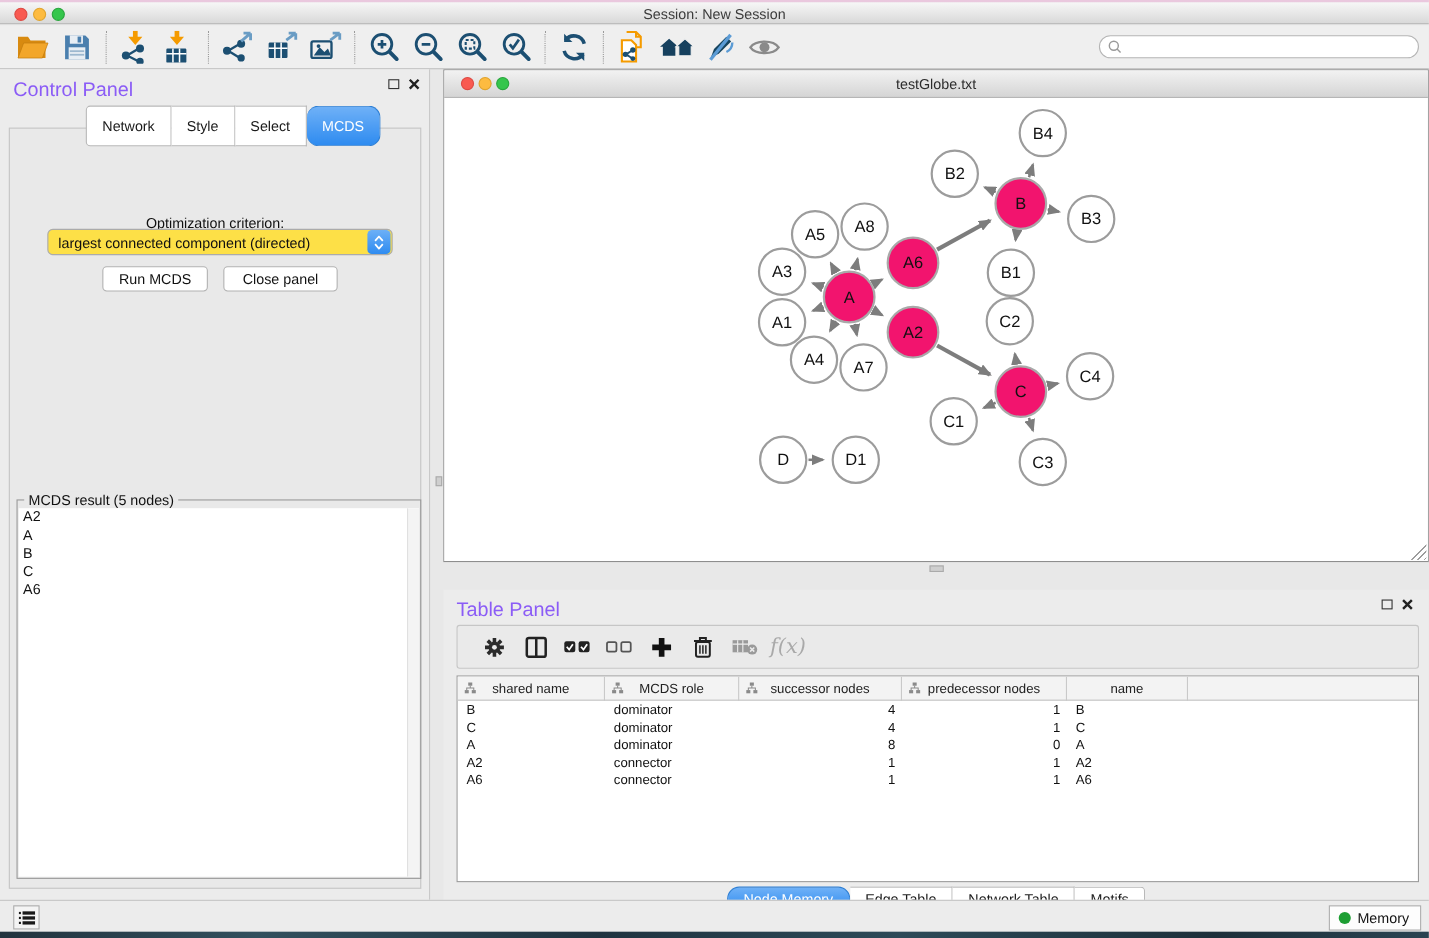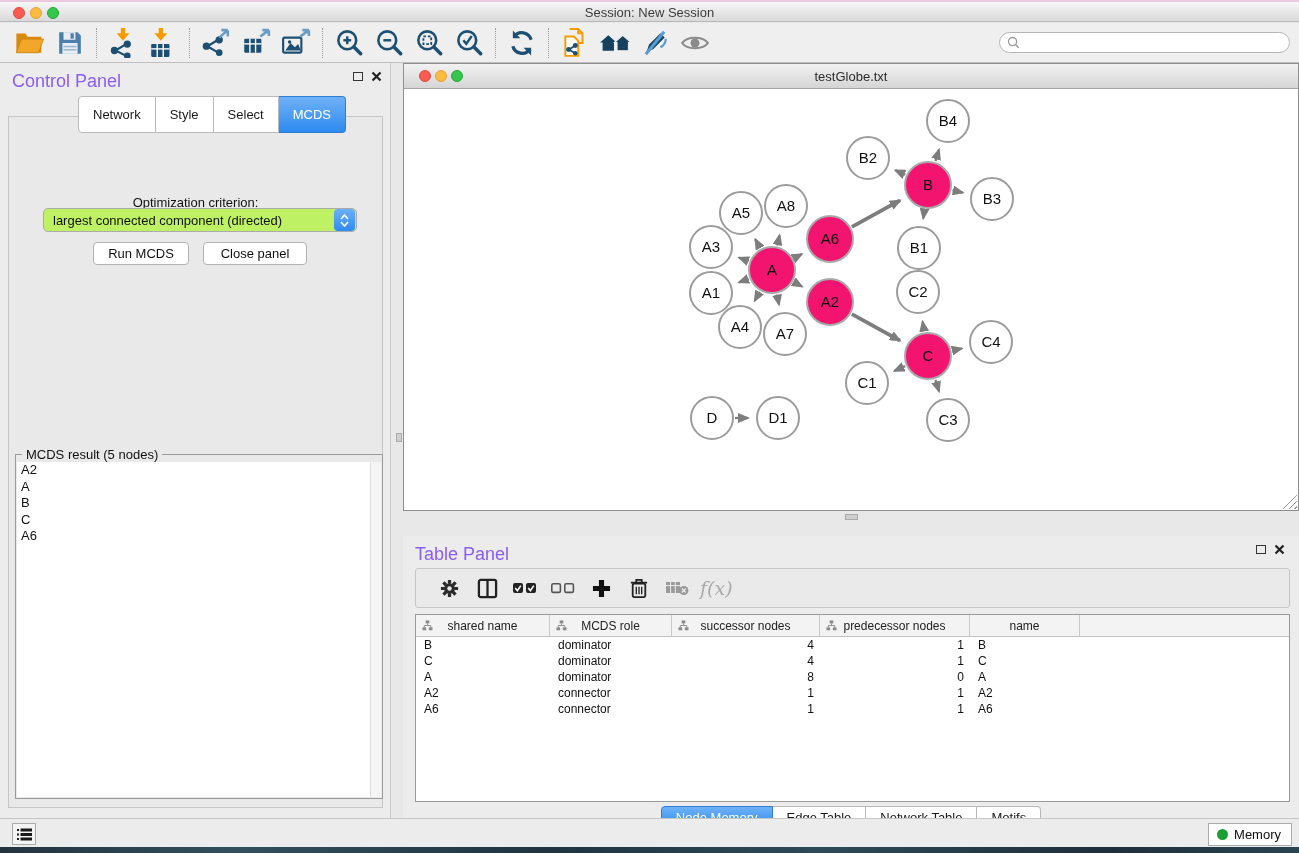--- a/index.html
+++ b/index.html
@@ -31,24 +31,24 @@
   .dock-header { position:relative; height:30px; }
   .dock-title { position:absolute; left:12px; top:8px; font-size:18px; color:#8b5cf6; }
   .dock-btns { position:absolute; right:8px; top:8px; display:flex; gap:8px; align-items:center; }
   .float-btn { width:10px; height:9px; border:1.6px solid #333; display:inline-block; }
   .close-btn svg { display:block; }
   .seg-row { position:absolute; left:78px; top:33px; display:flex; z-index:3; }
   .seg { height:37px; padding:0 14px; background:#fff; border:1px solid #b9b9b9; border-left:none;
     display:flex; align-items:center; font-size:13px; color:#1a1a1a; cursor:default; }
   .seg:first-child { border-left:1px solid #b9b9b9; border-radius:4px 0 0 4px; }
   .seg:last-child { border-radius:0 4px 4px 0; }
-  .seg.active { background:linear-gradient(#6fb1f7,#2e8bf0); border-color:#2e7fd4; color:#fff; }
+  .seg.active { background:linear-gradient(#6fb1f7,#2e8bf0); border-color:#2e7fd4; color:#fff;border-radius:11px; }
   .cp-body { position:absolute; left:8px; top:53px; width:375px; height:692px; background:#e9e9e9; border:1px solid #c5c5c5; }
   .opt-label { position:absolute; left:0; width:100%; top:78px; text-align:center; font-size:13px; }
-  .dropdown { position:absolute; left:34px; top:91px; width:314px; height:24px; background:#bef264;
+  .dropdown { position:absolute; left:34px; top:91px; width:314px; height:24px; background:#fde047;
     border:1px solid #ababab; border-radius:5px; display:flex; align-items:center; }
   .dropdown .dd-text { flex:1; padding-left:9px; font-size:13px; white-space:nowrap; overflow:hidden; }
   .dd-stepper { width:21px; height:22px; margin-right:1px; border-radius:4px; background:linear-gradient(#6cb0f7,#2e8bf0);
     display:flex; flex-direction:column; align-items:center; justify-content:center; gap:1px; }
   .btn { position:absolute; height:23px; background:#fff; border:1px solid #b2b2b2; border-radius:4px;
     font-size:13px; display:flex; align-items:center; justify-content:center; cursor:default; color:#111; }
   .fieldset { position:absolute; left:6px; top:337px; width:368px; height:345px; border:1px solid #9a9a9a; }
   .fieldset legend-t { position:absolute; top:-8px; left:6px; background:#e9e9e9; padding:0 4px; font-size:13px; display:block; }
   .result-list { position:absolute; left:1px; top:7px; right:1px; bottom:1px; background:#fff; overflow:hidden; }
   .result-scroll { position:absolute; right:0; top:0; bottom:0; width:11px; background:#f4f4f4; border-left:1px solid #e0e0e0; }

